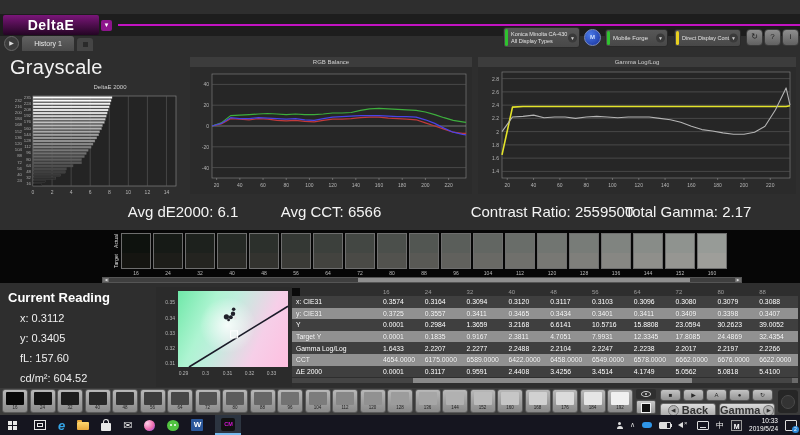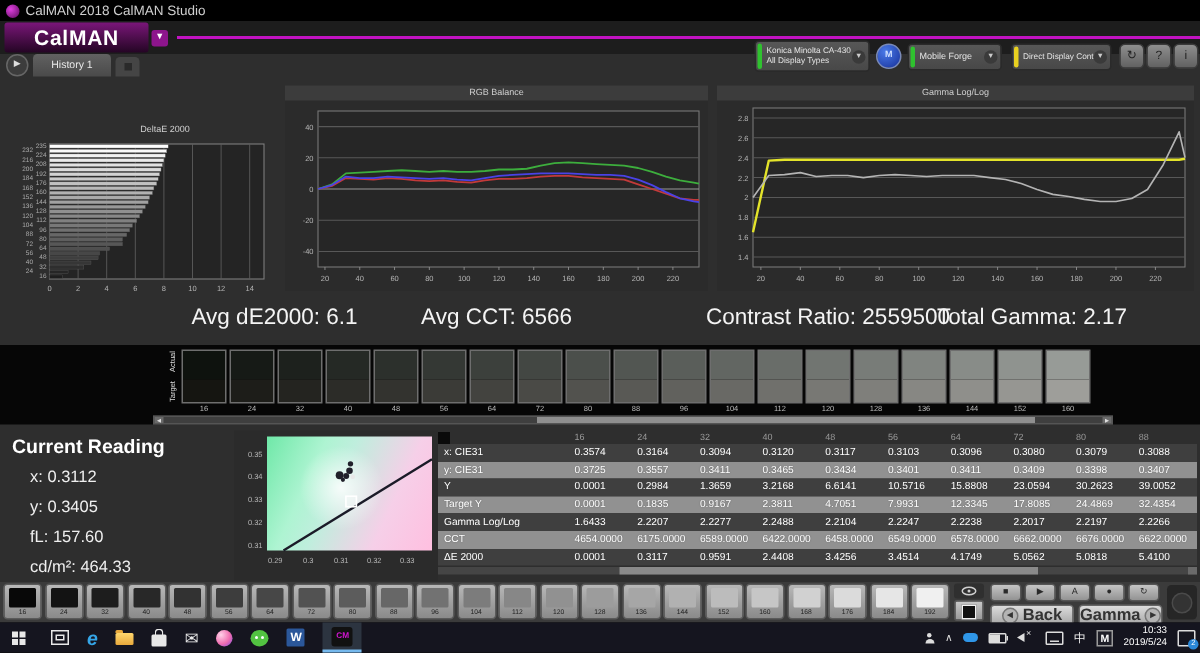--- a/index.html
+++ b/index.html
@@ -157,28 +157,24 @@
   .ime-m{width:11px;height:11px;background:#1f1f28;border:1px solid #9a9a9a;color:#fff;font-size:7px;font-weight:bold;text-align:center;line-height:11px;box-sizing:border-box;}
   #clock{color:#fff;font-size:6.5px;line-height:8px;text-align:right;}
   .notif{width:10px;height:9px;border:1px solid #ddd;border-radius:1px;position:relative;}
   .notif .badge{position:absolute;right:-3px;bottom:-3px;width:7px;height:7px;border-radius:50%;background:#2b88d8;color:#fff;font-size:5px;text-align:center;line-height:7px;}
 </style>
 </head>
 <body>
 
 <div id="app">
 
-  <div class="abs" id="titlebar">
-    <div class="appico"></div>
-    <span>CalMAN 2018 CalMAN Studio</span>
-  </div>
 
   <div class="abs" id="logoband">
     <div id="logo">
-      <span class="word">CalMAN</span>
+      <span class="word">DeltaE</span>
     </div>
     <div id="logo-dd">▼</div>
     <div id="magline"></div>
   </div>
 
   <div class="abs" id="tabrow">
     <div id="tab-prev">▶</div>
     <div id="tab-history">History 1</div>
     <div id="tab-stub">
         <i></i>
@@ -201,20 +197,21 @@
     <div class="edge" style="background:#e8d020"></div>
     <span>Direct Display Control</span>
     <div class="chev">▼</div>
   </div>
   <div id="top-buttons">
       <div class="roundbtn" style="left: 746px;">↻</div>
       <div class="roundbtn" style="left: 764px;">?</div>
       <div class="roundbtn" style="left: 782px;">i</div>
     </div>
 
+  <div class="abs" id="page-title">Grayscale</div>
 
   <div class="panel" id="de-panel">
     <div id="de-title">DeltaE 2000</div>
     <svg id="de-svg" width="178" height="104" style="position:absolute;top:9px;left:0">
         <rect x="27" y="3" width="143" height="90" fill="#242424" stroke="#808080" stroke-width="0.7"></rect>
         <line x1="27" y1="3" x2="27" y2="93" stroke="#5c5c5c" stroke-width="0.6"></line>
         <text x="27" y="101" text-anchor="middle" font-size="5" fill="#b5b5b5">0</text>
         <line x1="46.06666666666666" y1="3" x2="46.06666666666666" y2="93" stroke="#5c5c5c" stroke-width="0.6"></line>
         <text x="46.06666666666666" y="101" text-anchor="middle" font-size="5" fill="#b5b5b5">2</text>
         <line x1="65.13333333333333" y1="3" x2="65.13333333333333" y2="93" stroke="#5c5c5c" stroke-width="0.6"></line>
@@ -533,21 +530,21 @@
       <div class="thumb"></div>
       <div class="ar arr">▶</div>
     </div>
   </div>
 
   <div class="abs" id="cr-title">Current Reading</div>
   <div class="abs" id="cr-items">
       <div>x: 0.3112</div>
       <div>y: 0.3405</div>
       <div>fL: 157.60</div>
-      <div>cd/m²: 464.33</div>
+      <div>cd/m²: 604.52</div>
     </div>
 
   <div class="panel" id="cie-panel">
     <div id="cie-bg"></div>
     <svg id="cie-svg" width="136" height="100">
         <text x="19" y="17.400000000000013" text-anchor="end" font-size="5" fill="#b5b5b5">0.35</text>
         <text x="19" y="32.599999999999945" text-anchor="end" font-size="5" fill="#b5b5b5">0.34</text>
         <text x="19" y="47.79999999999996" text-anchor="end" font-size="5" fill="#b5b5b5">0.33</text>
         <text x="19" y="62.99999999999997" text-anchor="end" font-size="5" fill="#b5b5b5">0.32</text>
         <text x="19" y="78.2" text-anchor="end" font-size="5" fill="#b5b5b5">0.31</text>

